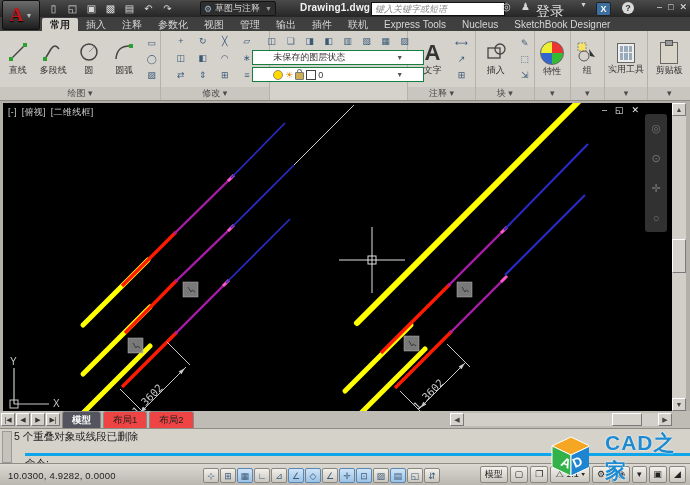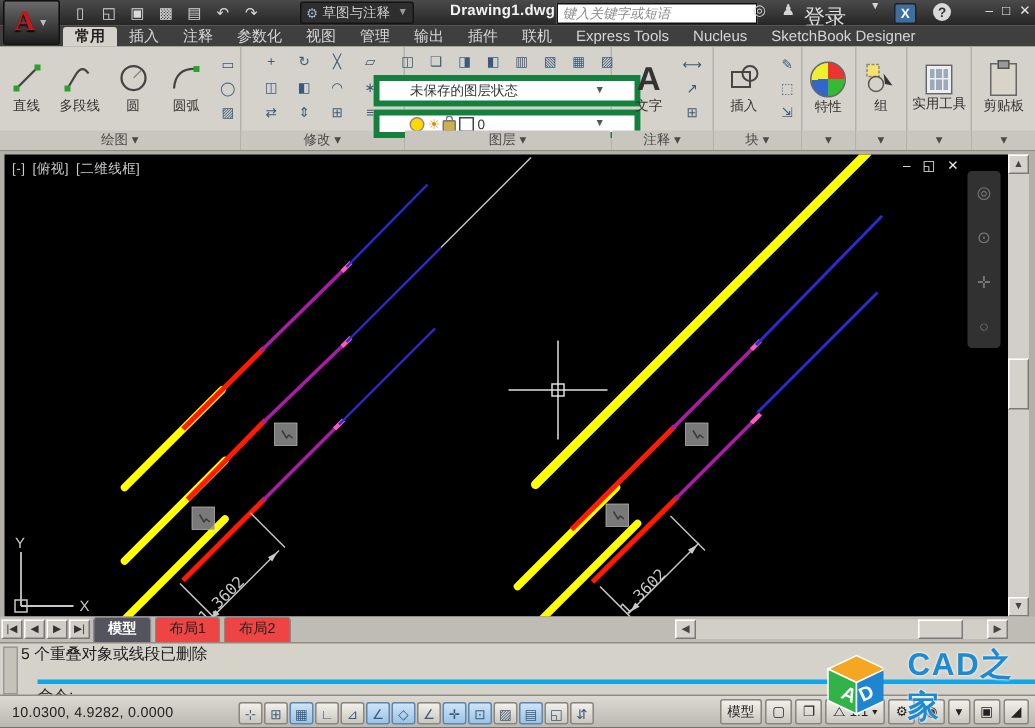--- a/index.html
+++ b/index.html
@@ -44,21 +44,21 @@
   .ptitle{position:absolute;left:0;bottom:0;width:100%;height:13px;background:#c9c6bf;
     font-size:9px;color:#4a4a4a;text-align:center;line-height:13px;}
   .pbody{position:absolute;left:0;top:0;width:100%;height:56px;display:flex;align-items:center;justify-content:center;}
   .bigtool{display:flex;flex-direction:column;align-items:center;width:38px;font-size:9px;color:#333;}
   .bigtool svg{margin-bottom:1px;}
   .minicol{display:flex;flex-direction:column;justify-content:center;gap:2px;margin-left:2px;}
   .mini{font-size:9px;color:#3b5a7a;width:16px;height:14px;text-align:center;line-height:14px;}
   .mgrid{display:grid;grid-template-columns:repeat(4,22px);grid-auto-rows:17px;}
   .mgrid .mini{width:20px;}
   .lrowicons{display:flex;gap:3px;}
-  .ldrop{height:13px;background:#fff;border:4px solid #15803d;font-size:9px;color:#333;
+  .ldrop{height:13px;background:#fff;border:1px solid #15803d;font-size:9px;color:#333;
     display:flex;align-items:center;padding:0 20px;justify-content:space-between;text-align:center;}
   .dd7{font-size:7px;color:#555;}
   .swatch{width:8px;height:8px;background:#fff;border:1px solid #444;display:inline-block;}
   .bulb{width:8px;height:8px;border-radius:5px;background:#ffd800;border:1px solid #987;display:inline-block;}
   .sun{color:#e08b00;font-size:9px;}
   .lockic{width:7px;height:6px;border:1px solid #777;border-radius:1px;background:#cfae4e;position:relative;display:inline-block;margin-top:3px;}
   .lockic:before{content:"";position:absolute;left:1px;top:-4px;width:3px;height:3px;border:1px solid #777;border-bottom:none;border-radius:3px 3px 0 0;}
   .colorwheel{width:22px;height:22px;border-radius:12px;
     background:conic-gradient(#e33 0 25%,#3b3 25% 50%,#36c 50% 75%,#ee3 75% 100%);border:1px solid #666;}
   .calc{width:18px;height:20px;background:#eee;border:1px solid #666;display:grid;
@@ -92,21 +92,21 @@
   .sheettab.active{background:#54545e;color:#fff;font-weight:bold;}
   
   #cmd{position:absolute;left:0;top:428px;width:690px;height:35px;background:#d5d2ca;
     border-top:1px solid #8f8c86;font-size:10.5px;color:#1c1c1c;}
   #cmdhist{position:absolute;left:14px;top:2px;line-height:11px;}
   #cmdprompt{position:absolute;left:8px;top:24px;border-top:3px solid #0ea5e9;width:674px;padding-top:1px;margin-left:17px;}
   #cmdgrip{position:absolute;left:2px;top:2px;width:8px;height:30px;background:#c5c2ba;border:1px solid #999;}
   
   #statusbar{position:absolute;left:0;top:463px;width:690px;height:22px;
     background:linear-gradient(#dcd9d2,#b9b6af);border-top:1px solid #8f8c86;
-    display:flex;align-items:center;font-size:10px;color:#222;}
+    display:flex;align-items:center;font-size:10px;color:#222;gap:44px;}
   #coords{width:150px;padding-left:8px;font-size:9.5px;letter-spacing:.2px;}
   .tgl{width:16px;height:15px;margin-left:1px;background:linear-gradient(#f2f0ea,#cac7c0);
     border:1px solid #8a877f;border-radius:2px;font-size:9px;color:#3b5a7a;text-align:center;
     line-height:14px;box-sizing:border-box;}
   .tgl.on{background:linear-gradient(#cfe4f7,#9cc3e5);border-color:#5b87b5;}
   #statusright{position:absolute;right:4px;top:2px;display:flex;align-items:center;gap:2px;}
   .srbtn{height:15px;padding:0 4px;background:linear-gradient(#f2f0ea,#cac7c0);
     border:1px solid #8a877f;border-radius:2px;font-size:9px;line-height:14px;color:#222;}
   
   #watermark{position:absolute;left:549px;top:434px;width:140px;height:46px;z-index:40;display:flex;align-items:center;}
@@ -250,21 +250,20 @@
           <span style="display:flex;gap:2px;align-items:center">
             <span class="bulb"></span>
             <span class="sun">☀</span>
             <span class="lockic"></span>
             <span class="swatch"></span>
             <span>0</span>
           </span>
           <span class="dd7">▼</span>
         </div>
       </div>
-      <div class="ptitle">图层 ▾</div>
     </div>
 
     <div class="panel" style="width:72px">
       <div class="pbody">
         <div class="bigtool">
           <span style="font-size:22px;font-weight:bold;color:#333;line-height:22px">A</span>
           <span>文字</span>
         </div>
         <div class="minicol" id="annoside">
             <div class="mini">⟷</div>

